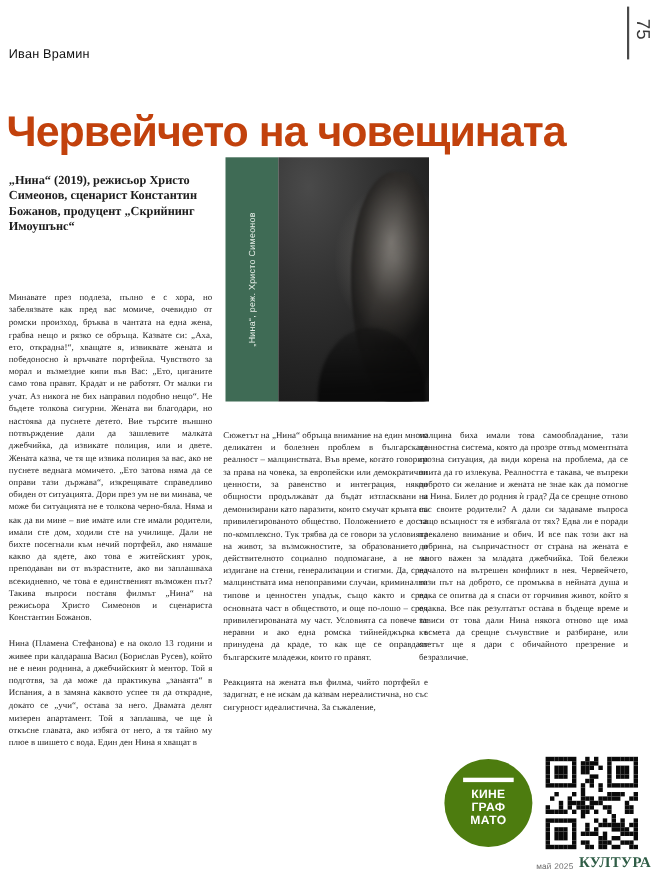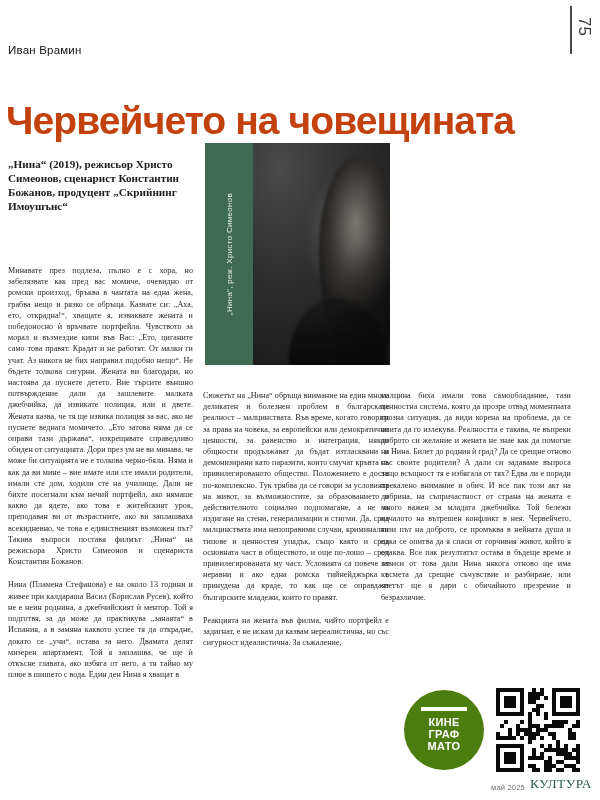--- a/index.html
+++ b/index.html
@@ -230,21 +230,21 @@
     gap: 5px;
   }
   .footer .issue {
     font-family: "Liberation Sans", "DejaVu Sans", sans-serif;
     font-size: 7.5px;
     color: #6d6d6d;
     letter-spacing: 0.2px;
   }
   .footer .masthead {
     font-family: "Liberation Serif", "DejaVu Serif", serif;
-    font-weight: 400;
+    font-weight: 700;
     font-size: 13.5px;
     color: #2f5d46;
     letter-spacing: 0.4px;
   }
 </style>
 </head>
 <body>
 
 <div class="pagenum-wrap">
   <div class="pagenum-rule"></div>

